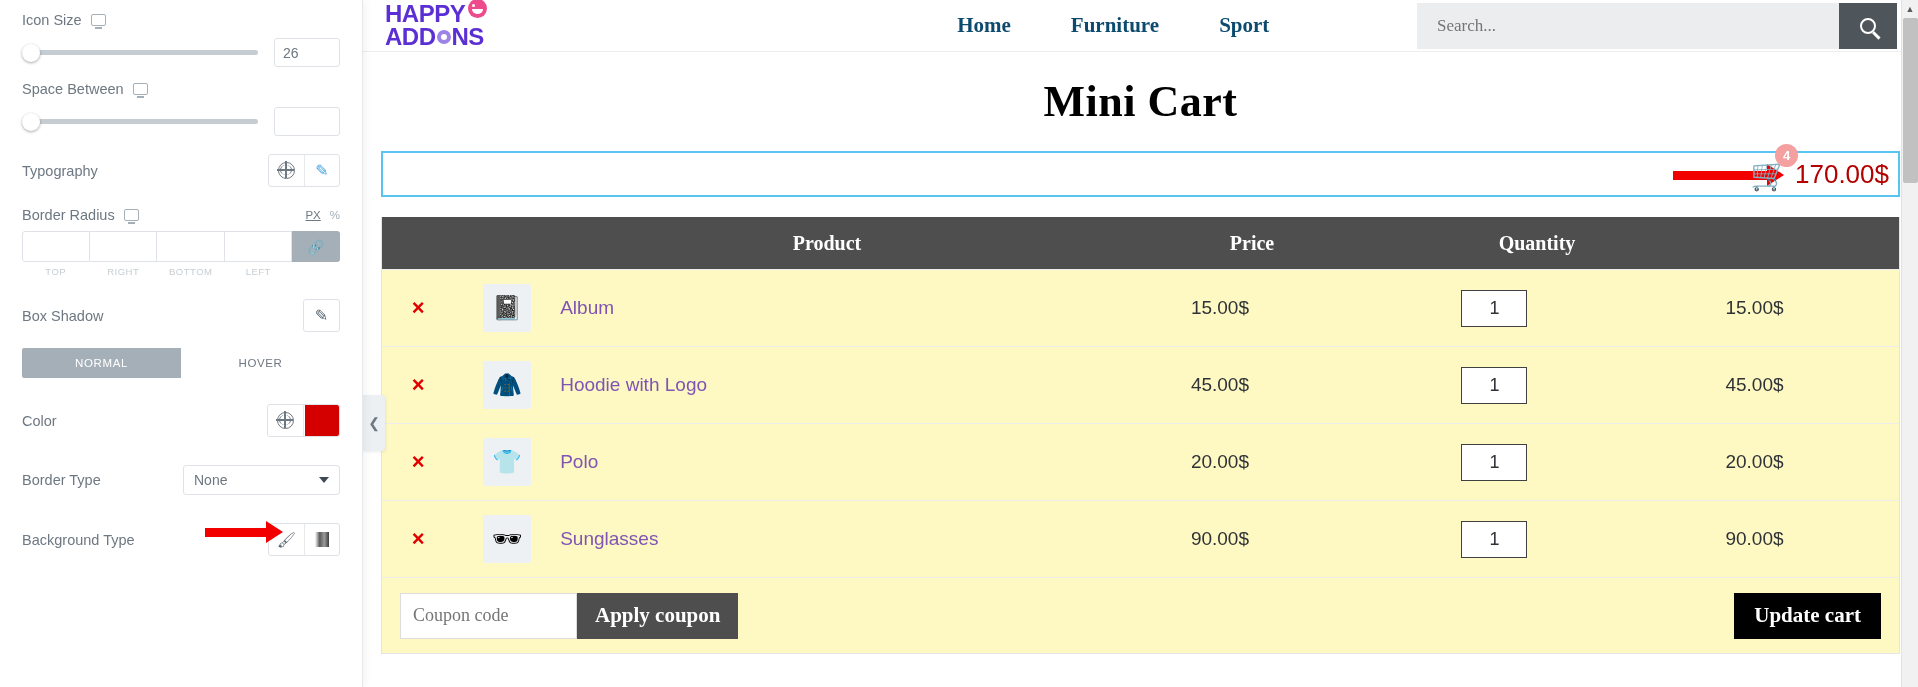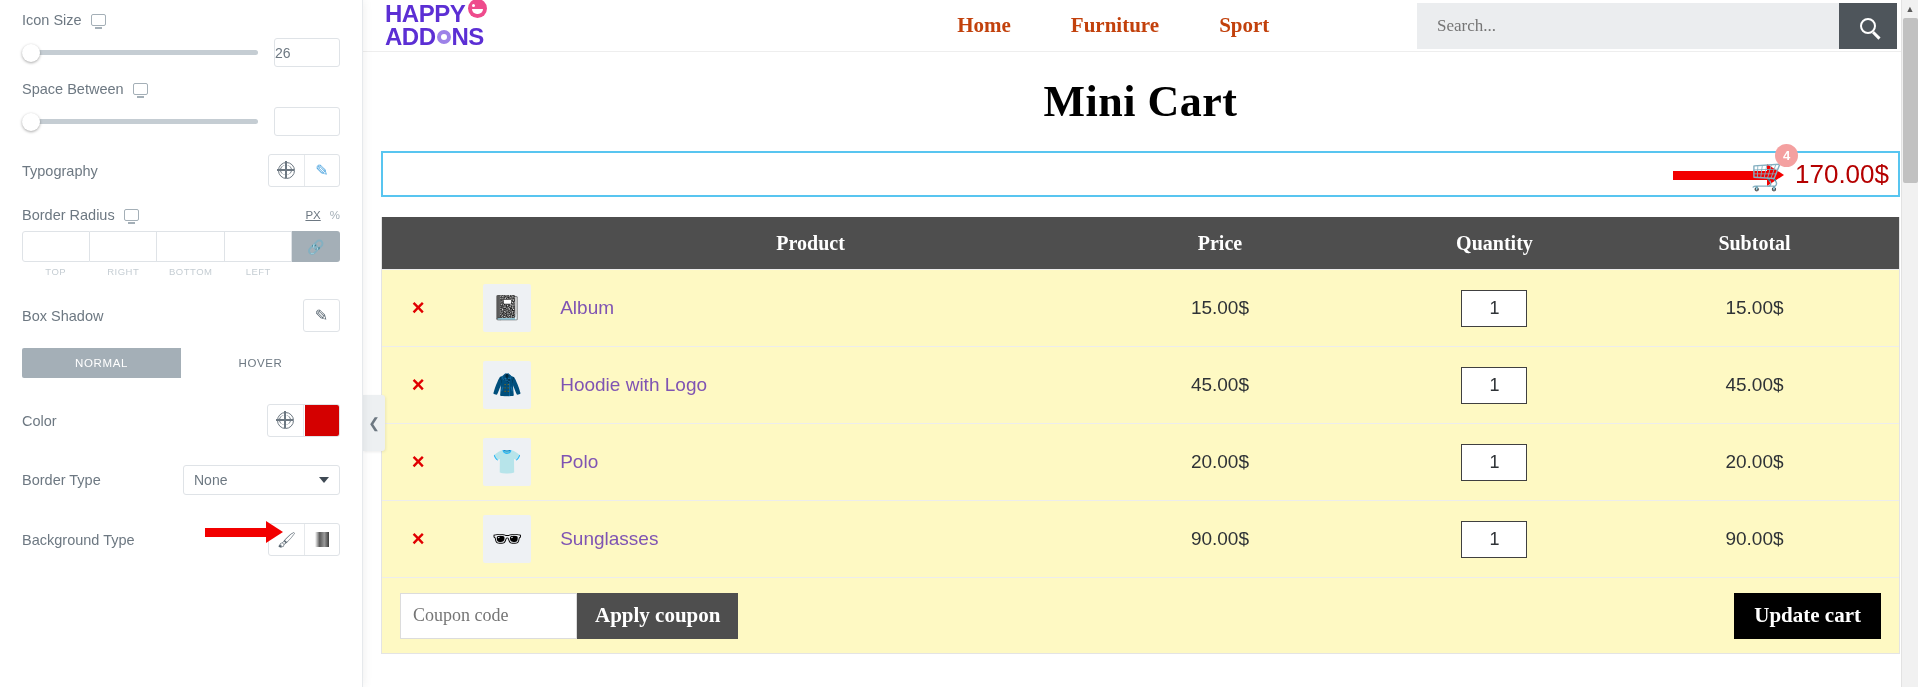--- a/index.html
+++ b/index.html
@@ -58,21 +58,21 @@
   .slider { flex: 1; position: relative; height: 18px; display: flex; align-items: center; }
   .slider-track { height: 5px; width: 100%; background: #c5cdd3; border-radius: 3px; }
   .slider-thumb {
     position: absolute; left: 0; width: 18px; height: 18px; border-radius: 50%;
     background: #fff; box-shadow: 0 1px 3px rgba(0,0,0,.35);
     cursor: pointer;
   }
   .num-box {
     width: 66px; height: 29px; border: 1px solid #dfe3e7; border-radius: 3px;
     background: #fff; font-size: 14px; color: #6d7882;
-    display: flex; align-items: center; padding-left: 0;
+    display: flex; align-items: center; padding-left: 8px;
   }
 
   
   .btn-group { display: flex; border: 1px solid #dfe3e7; border-radius: 3px; overflow: hidden; background: #fff; }
   .btn-group > div { width: 35px; height: 31px; display: flex; align-items: center; justify-content: center; cursor: pointer; border-left: 1px solid #e6e9ec; }
   .btn-group > div:first-child { border-left: none; }
   .globe {
     width: 17px; height: 17px; border: 1.6px solid #6d7882; border-radius: 50%;
     position: relative;
   }
@@ -153,21 +153,21 @@
     width: 19px; height: 19px; border-radius: 50%; background: #ee4b8c;
     margin-left: 3px; position: relative; margin-top: -4px;
   }
   .smiley::before { content:""; position:absolute; left:4px; top:5px; width:3px; height:3px; background:#fff; border-radius:50%; }
   .smiley::after { content:""; position:absolute; left:4px; top:10px; width:11px; height:5px; background:#fff; border-radius:0 0 6px 6px; }
   .o-dot { width: 14px; height: 14px; border-radius: 50%; border: 4px solid #9d82e8; display:inline-block; margin: 0 1px; }
 
   .nav { display: flex; gap: 60px; margin-left: 470px; }
   .nav a {
     font-family: "Liberation Serif", serif; font-size: 21px; font-weight: bold;
-    color: #c2410c; text-decoration: none; cursor: pointer;
+    color: #0c4a6e; text-decoration: none; cursor: pointer;
   }
   .search-wrap { display: flex; margin-left: auto; margin-right: 21px; }
   .search-input {
     width: 422px; height: 46px; background: #ebedef; border: none; outline: none;
     padding: 0 20px; font-size: 17px; color: #9aa0a6;
     font-family: "Liberation Serif", serif;
   }
   .search-btn {
     width: 58px; height: 46px; background: #4e555b; border: none; cursor: pointer;
     display: flex; align-items: center; justify-content: center;
@@ -451,21 +451,20 @@
 
     <div class="cart-table">
       <div class="thead">
         <div class="c-remove"></div>
         <div class="c-thumb"></div>
         <div class="c-name">Product</div>
         <div class="c-price">Price</div>
         <div class="c-qty">
             <span>Quantity</span>
           </div>
-        <div class="c-sub">Subtotal</div>
       </div>
 
       <div class="row">
         <div class="c-remove"><span class="xbtn">×</span></div>
         <div class="c-thumb">
             <span class="thumb">📓</span>
           </div>
         <div class="c-name"><a class="pname">Album</a></div>
         <div class="c-price price">15.00$</div>
         <div class="c-qty">

